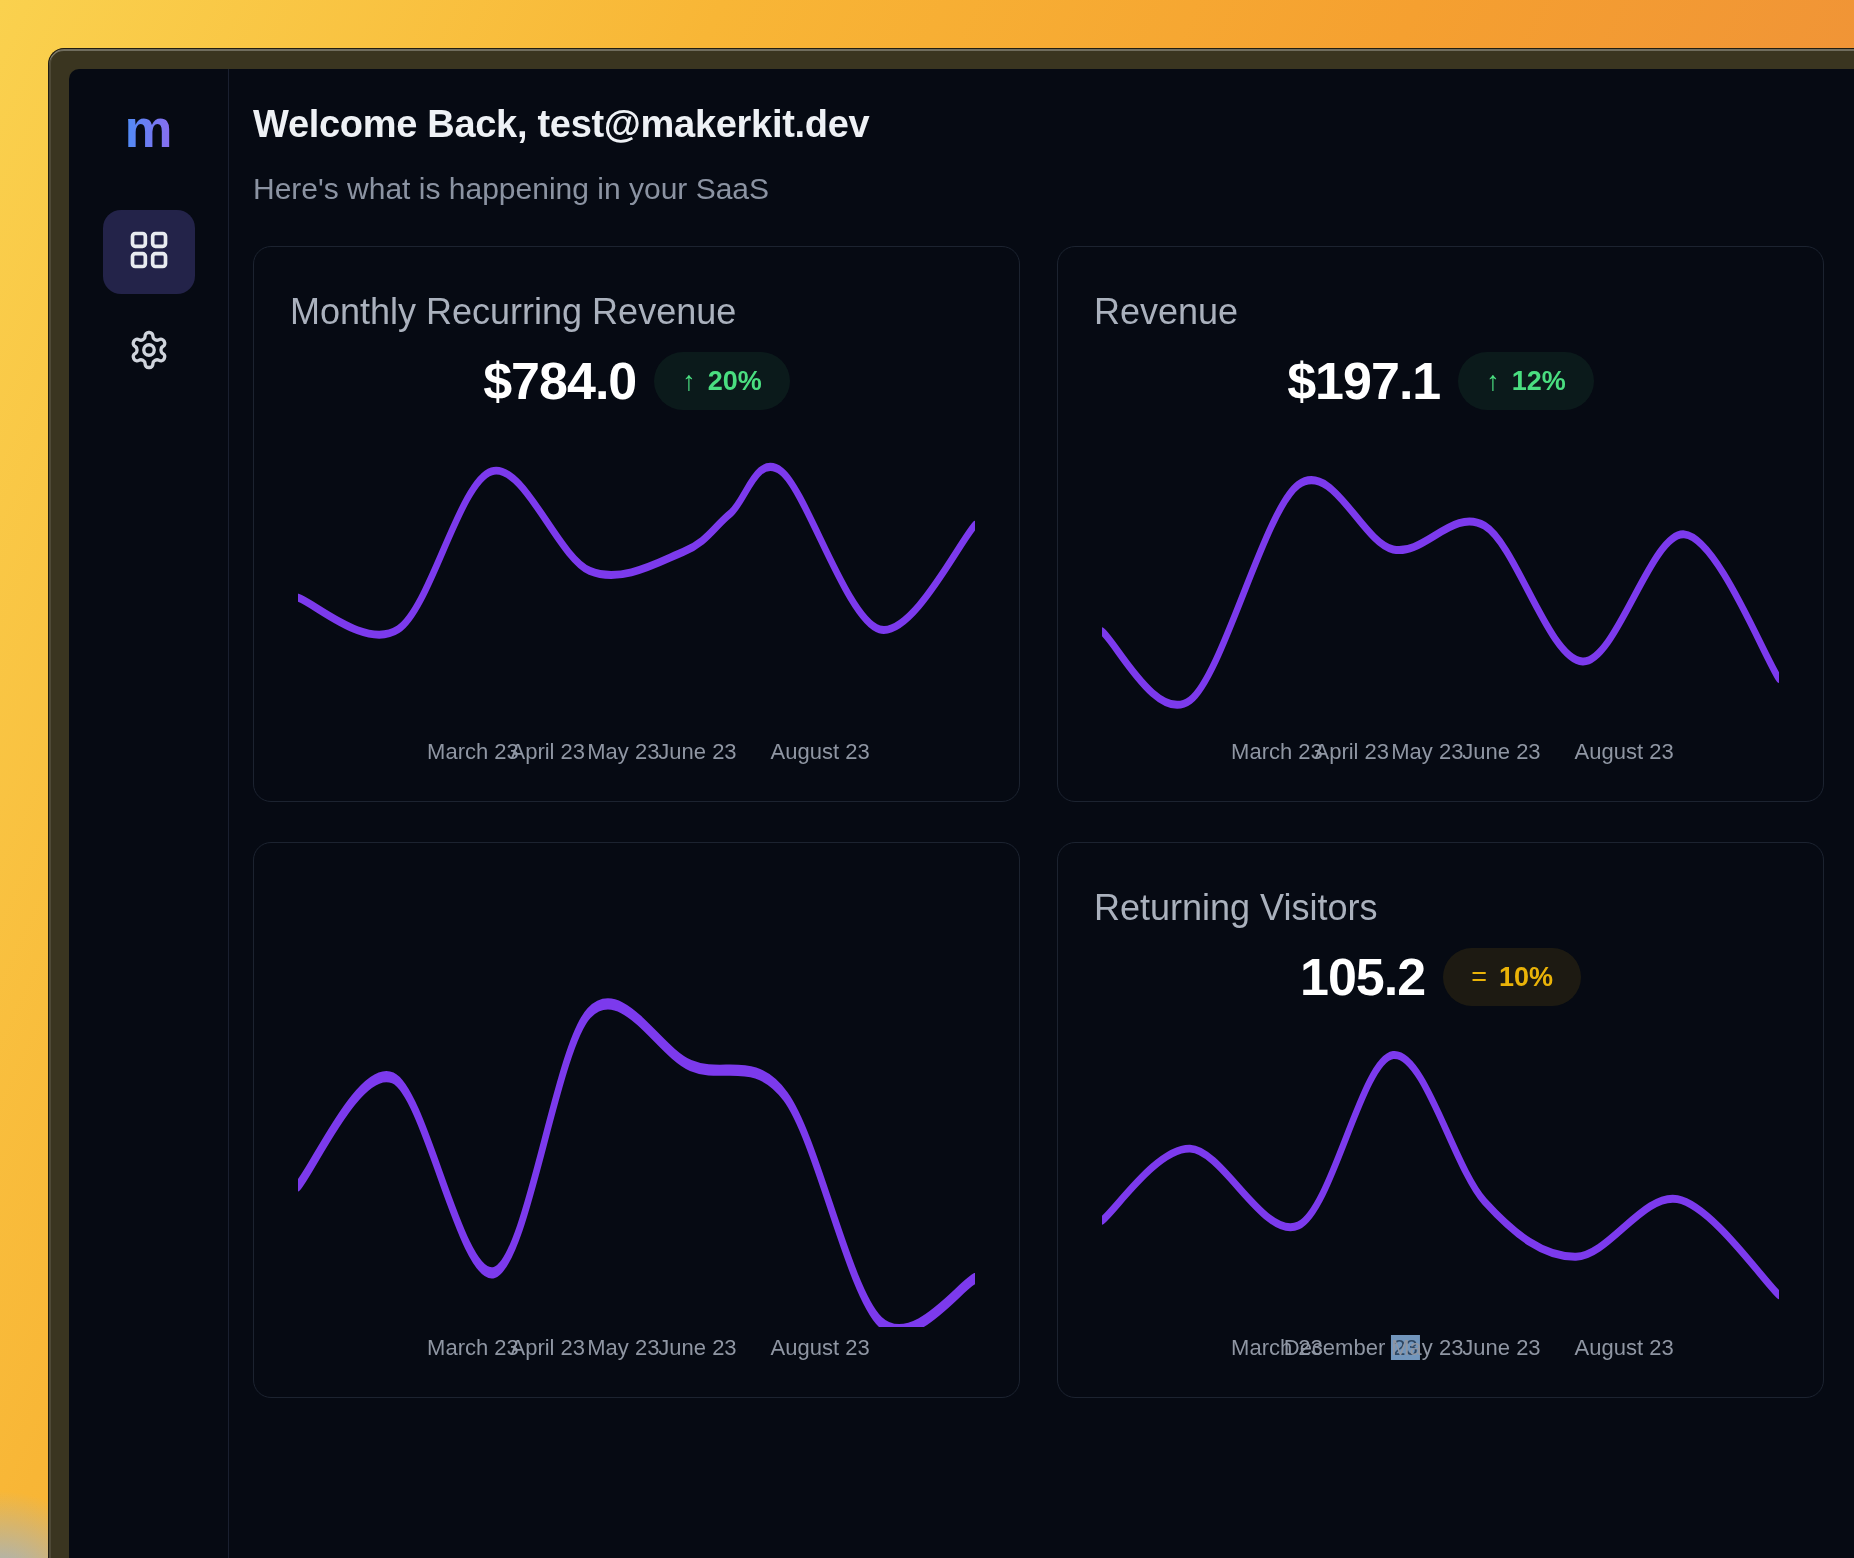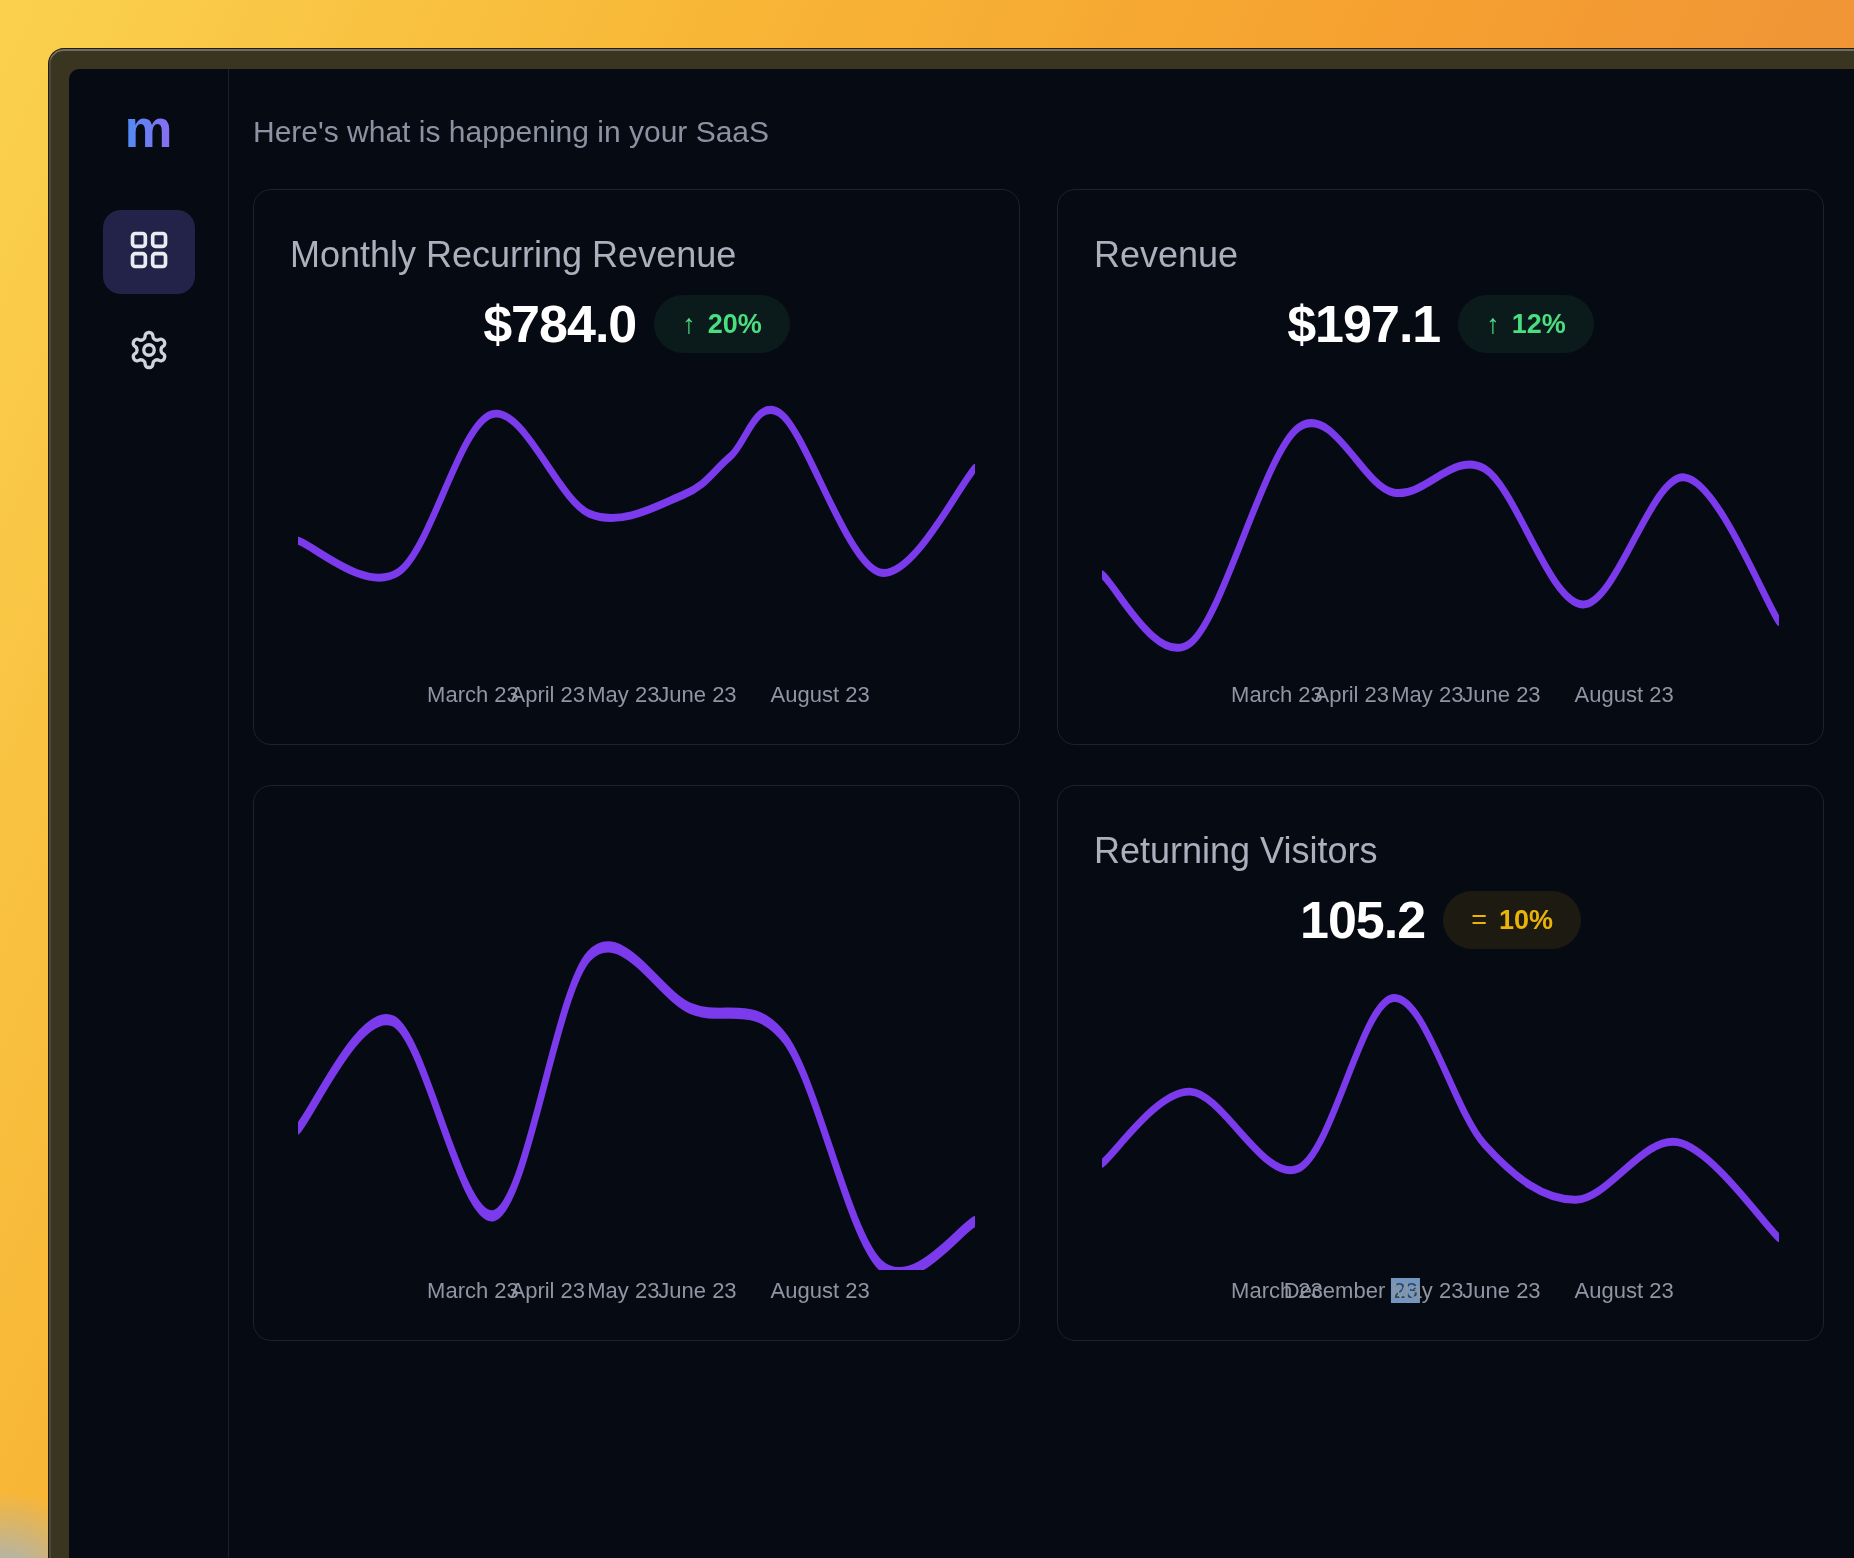--- a/index.html
+++ b/index.html
@@ -69,21 +69,21 @@
     font-size: 28px; font-family: inherit;
     display: inline-flex; align-items: center; gap: 20px;
     cursor: pointer;
   }
   .page-group { display: flex; align-items: center; gap: 20px; }
   .page-title { color: #ffffff; font-size: 32px; font-weight: 500; }
 
   
   .content { flex: 1; padding: 34px 30px 0 24px; overflow: hidden; }
   .h1 { color: #eef1f5; font-size: 38px; font-weight: 700; letter-spacing: -0.3px; }
-  .sub { color: #8b93a2; font-size: 30px; margin-top: 12px; }
+  .sub { color: #8b93a2; font-size: 30px; margin-top: 26px; }
 
   .cards {
     margin-top: 40px;
     display: grid; grid-template-columns: 1fr 1fr;
     column-gap: 37px; row-gap: 40px;
   }
   .card {
     height: 556px;
     border: 1px solid #1c2330; border-radius: 18px;
     padding: 44px 36px 28px 36px;
@@ -141,20 +141,21 @@
               <circle cx="12" cy="12" r="3"></circle>
             </svg>
           </span>
         </div>
       </aside>
 
       <div class="main">
 
 
         <section class="content">
+          <h1 class="h1">Welcome Back, test@makerkit.dev</h1>
           <div class="sub">Here's what is happening in your SaaS</div>
 
           <div class="cards">
 
             <div class="card">
               <div class="card-title">Monthly Recurring Revenue</div>
               <div class="value-row">
                 <div class="value">$784.0</div>
                 <div class="badge up">
                   <span class="badge-icon">↑</span>

